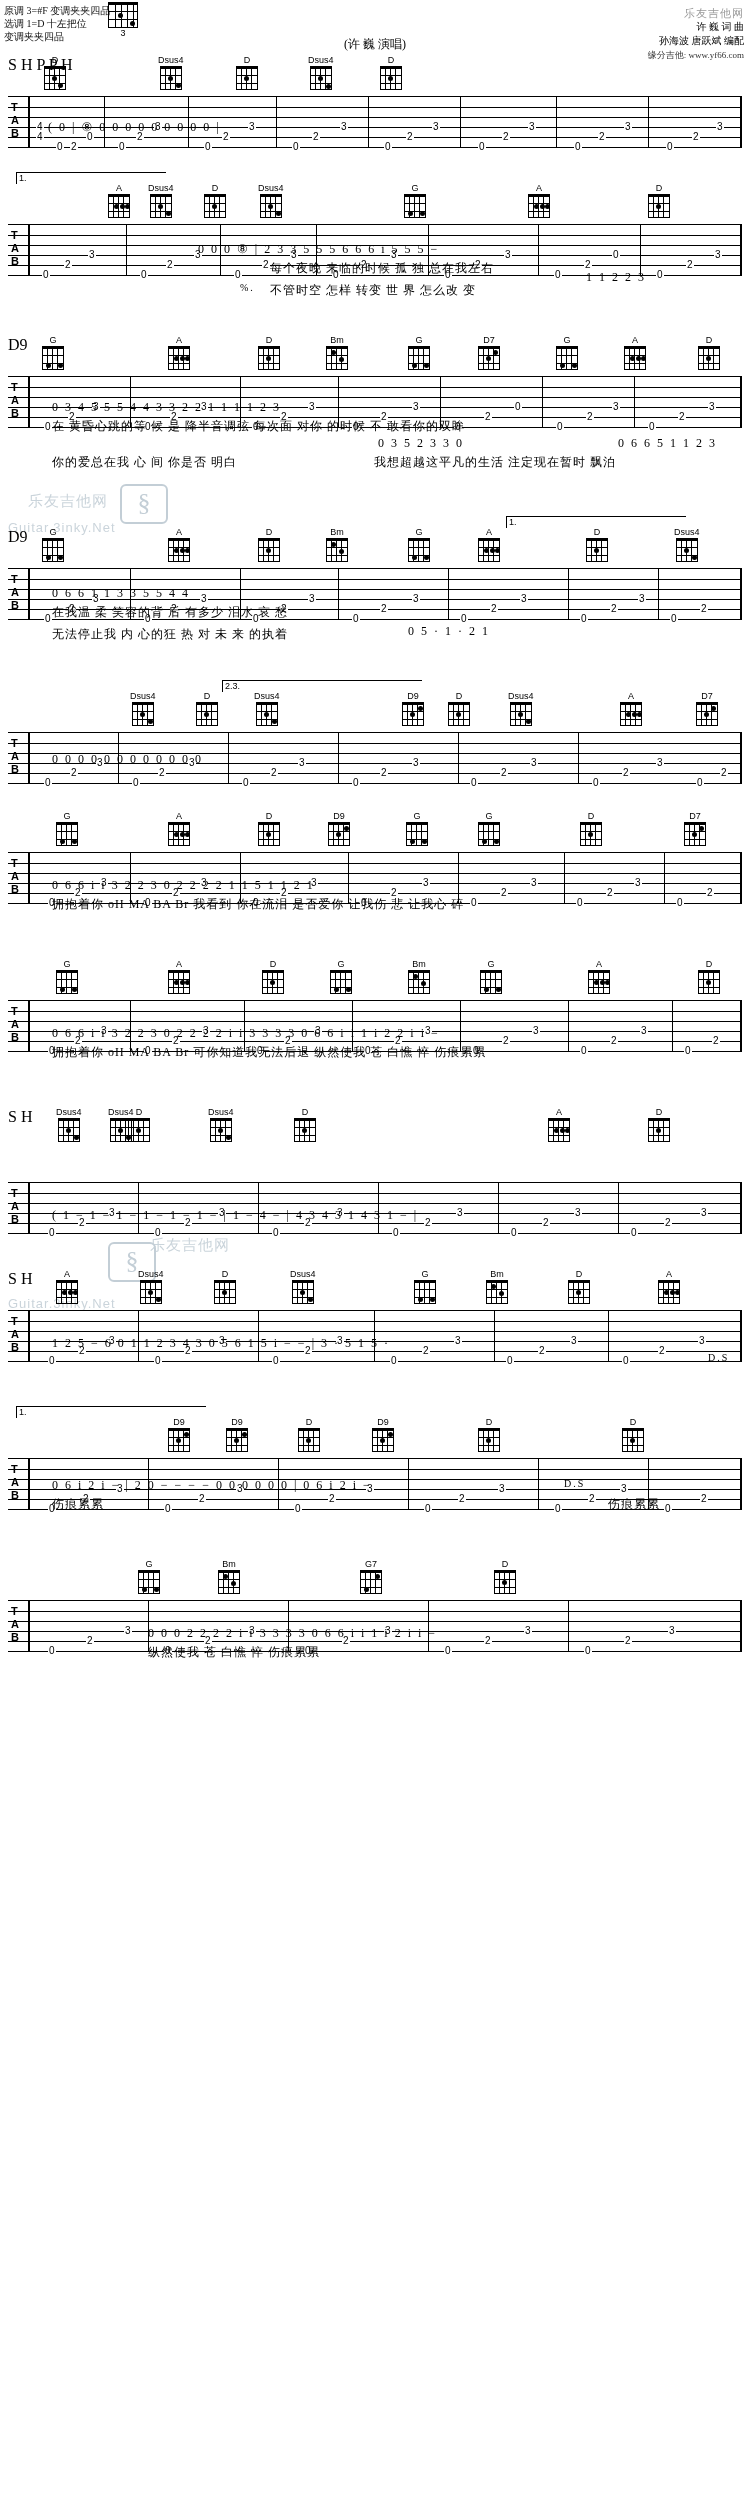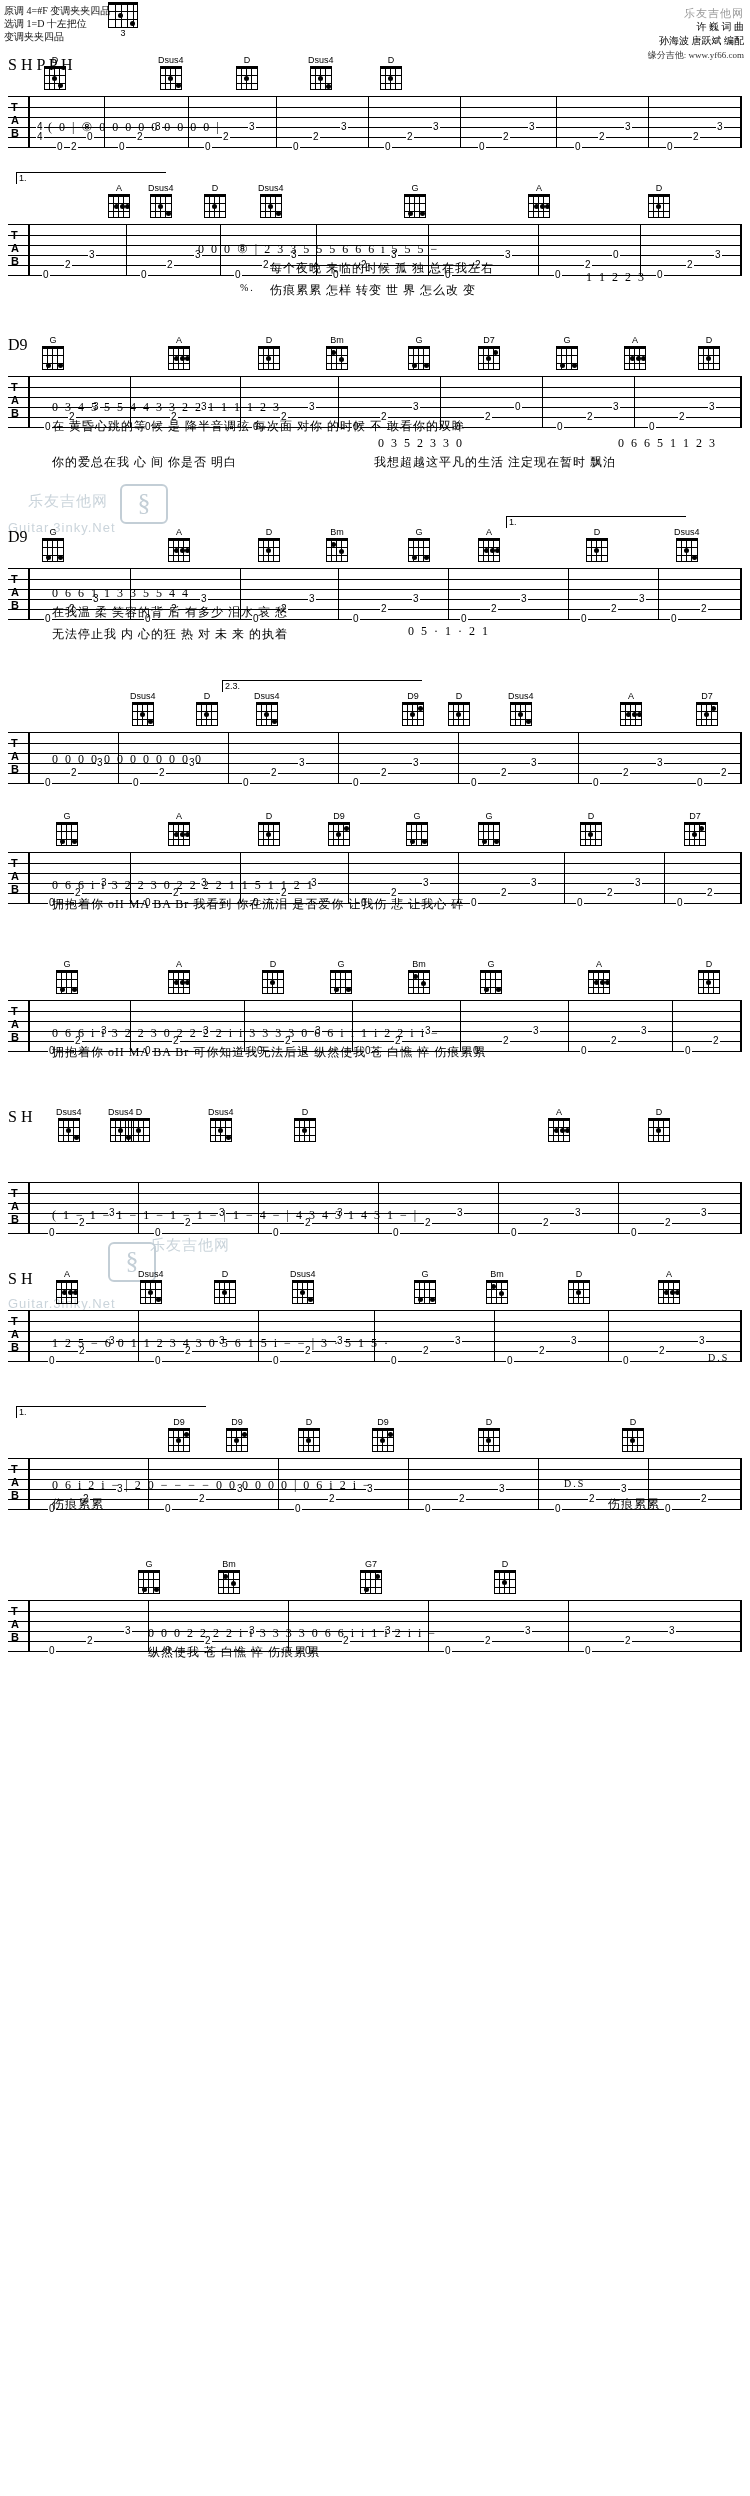--- a/index.html
+++ b/index.html
@@ -46,24 +46,25 @@
   .ending{position:absolute;font-size:9px;font-family:"Liberation Sans",sans-serif;border-left:1px solid #000;border-top:1px solid #000;padding-left:2px;box-sizing:border-box;}
   .footer{position:absolute;left:8px;right:8px;font-size:11px;line-height:16px;}
   .ftitle{font-size:12px;}
 </style>
 </head>
 <body>
 
 <div class="page">
 
   <div class="hdr-left">
-    <div>原调 4=#F 变调夹夹四品</div>
+    <div>原调 3=#F 变调夹夹四品</div>
     <div>选调 1=D 十左把位</div>
     <div>变调夹夹四品</div>
   </div>
+  <div class="subtitle">(许 巍 演唱)</div>
   <div class="hdr-right">
     <div class="wm">乐友吉他网</div>
     <div>许        巍  词  曲</div>
     <div>孙海波  唐跃斌  编配</div>
     <div class="site">缘分吉他: www.yf66.com</div>
   </div>
 
   <div class="chord" style="left:108px;top:2px;">
     <div class="grid" style="width:30px;height:26px;">
       <div class="nut"></div>
@@ -322,21 +323,21 @@
         <span class="num" style="left:546px;top:45px">0</span>
       <span class="num" style="left:576px;top:35px">2</span>
         <span class="num" style="left:604px;top:25px">0</span>
       <span class="num" style="left:648px;top:45px">0</span>
         <span class="num" style="left:678px;top:35px">2</span>
       <span class="num" style="left:706px;top:25px">3</span>
     </div>
     <div class="num-l" style="left:190px;top:64px">0 0 0  ⑧ |  2 3 3 5 5 5  6 6 6 i   5 5 5 −</div>
     <div class="lyr" style="left:262px;top:82px">每个夜晚  来临的时候      孤 独 总在我左右</div>
     <div class="num-l small" style="left:232px;top:104px">%.</div>
-    <div class="lyr" style="left:262px;top:104px">伤痕累累  怎样  转变      世 界 怎么改  变</div>
+    <div class="lyr" style="left:262px;top:104px">不管时空  怎样  转变      世 界 怎么改  变</div>
     <div class="num-l" style="left:578px;top:92px">1 1 2 2 3</div>
   </div>
 
   <div class="sys" style="top:336px;">
     <div class="chordrow">
       <div class="chord" style="left:34px;top:0">
           <div class="nm">G</div>
         <div class="grid">
             <div class="nut"></div>
             <div class="v" style="left:4px"></div>

